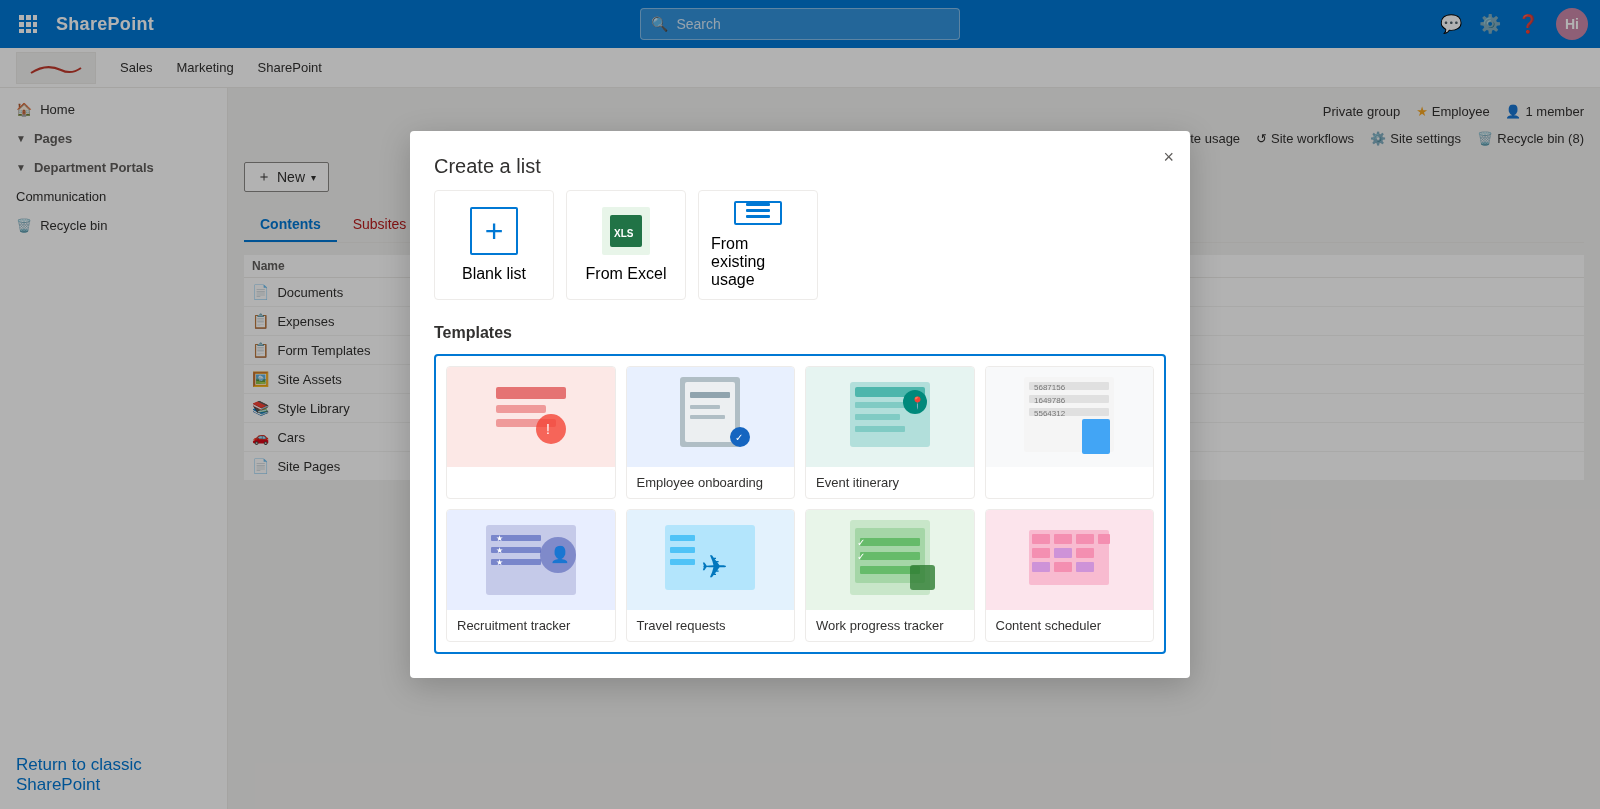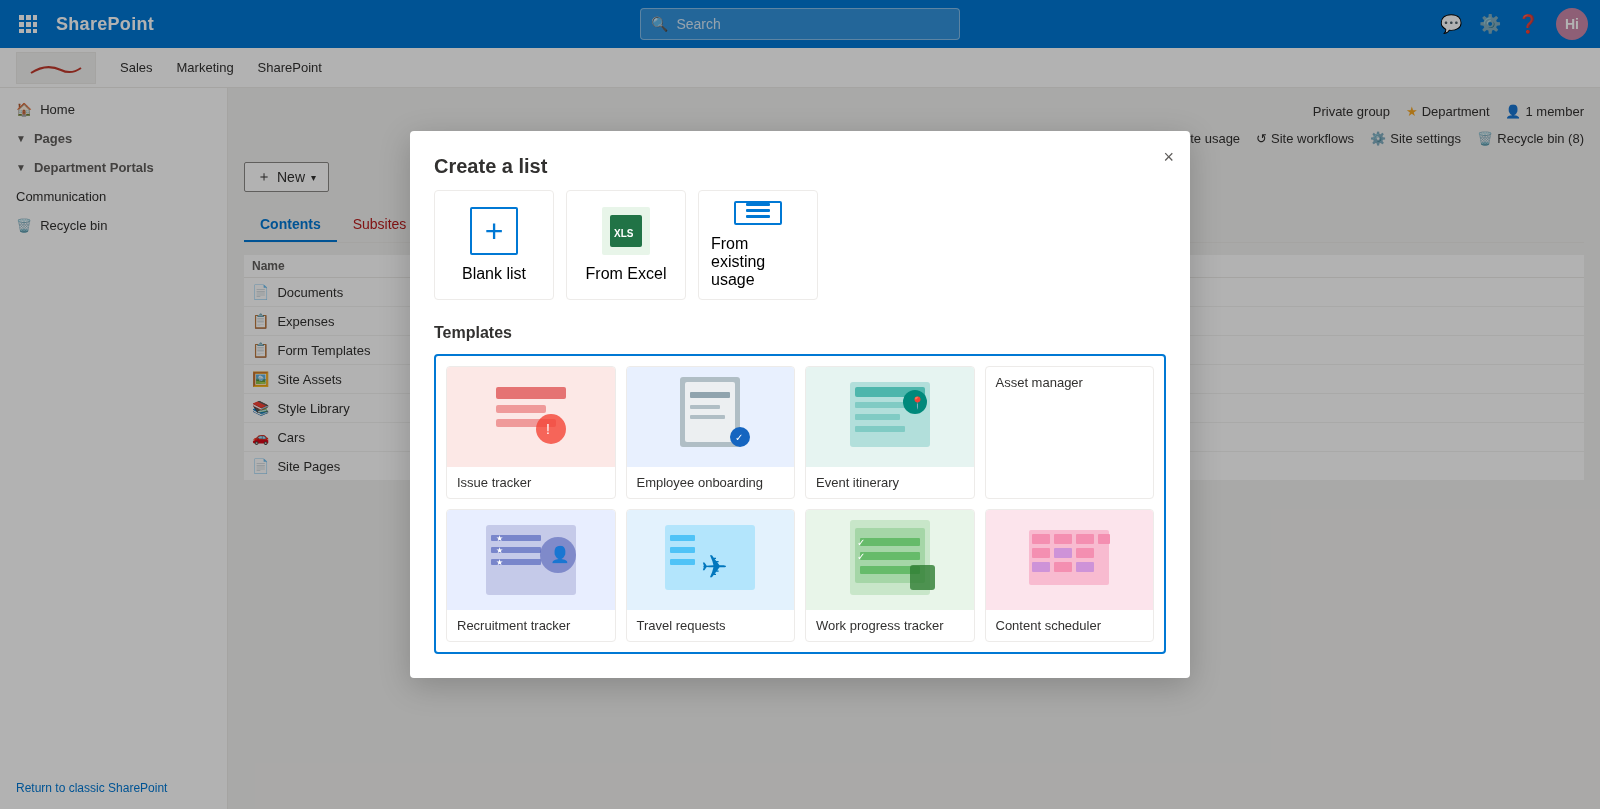--- a/index.html
+++ b/index.html
@@ -142,21 +142,21 @@
       background: white;
       border-radius: 4px;
       width: 780px;
       max-height: 560px;
       padding: 24px;
       position: relative;
       box-shadow: 0 8px 32px rgba(0,0,0,0.2);
       overflow-y: auto;
     }
     .modal-title {
-      font-size: 20px; font-weight: 700; color: #323130; margin-bottom: 12px;
+      font-size: 20px; font-weight: 400; color: #323130; margin-bottom: 12px;
     }
     .modal-close {
       position: absolute; top: 16px; right: 16px;
       background: none; border: none; font-size: 18px; cursor: pointer; color: #605e5c;
     }
 
     
     .create-options {
       display: flex; gap: 12px; margin-bottom: 24px;
     }
@@ -264,32 +264,32 @@
       <span>Department Portals</span>
     </div>
     <div class="sidebar-item" style="">
       <span>Communication</span>
     </div>
     <div class="sidebar-item">
       <span>🗑️</span>
       <span>Recycle bin</span>
     </div>
     <div style="flex:1;"></div>
-    <div class="sidebar-item link-blue" style="font-size:12px; margin-top:auto;">
+    <div class="sidebar-item link-blue" style="font-size:17px; margin-top:auto;">
       <span>Return to classic SharePoint</span>
     </div>
   </div>
 
   <div class="content-area">
 
     <div style="display:flex;justify-content:flex-end;align-items:center;gap:16px;margin-bottom:12px;font-size:13px;color:#323130;">
       <span>Private group</span>
       <span style="display:flex;align-items:center;gap:4px;cursor:pointer;">
         <span style="color:#f5a623;">★</span>
-        <span>Department</span>
+        <span>Employee</span>
       </span>
       <span>
         <span>👤</span>
         <span>1 member</span>
       </span>
     </div>
 
     <div style="display:flex;justify-content:flex-end;gap:16px;font-size:13px;margin-bottom:16px;">
       <span style="display:flex;align-items:center;gap:4px;cursor:pointer;color:#323130;">
         <span>📊</span>
@@ -399,21 +399,20 @@
         <div class="template-thumb thumb-issue">
           <svg width="110" height="100" viewBox="0 0 110 100">
             <rect x="10" y="10" width="90" height="80" rx="4" fill="#fce8e6"></rect>
             <rect x="20" y="20" width="70" height="12" rx="2" fill="#e57373"></rect>
             <rect x="20" y="38" width="50" height="8" rx="2" fill="#ef9a9a"></rect>
             <rect x="20" y="52" width="60" height="8" rx="2" fill="#ef9a9a"></rect>
             <circle cx="75" cy="62" r="15" fill="#f44336" opacity="0.8"></circle>
             <text x="70" y="67" font-size="14" fill="white">!</text>
           </svg>
         </div>
-        <div class="template-name">Issue tracker</div>
       </div>
 
       <div class="template-card">
         <div class="template-thumb thumb-employee">
           <svg width="110" height="100" viewBox="0 0 110 100">
             <rect x="25" y="10" width="60" height="70" rx="3" fill="#b0bec5"></rect>
             <rect x="30" y="15" width="50" height="60" rx="2" fill="#eceff1"></rect>
             <rect x="35" y="25" width="40" height="6" rx="1" fill="#90a4ae"></rect>
             <rect x="35" y="38" width="30" height="4" rx="1" fill="#b0bec5"></rect>
             <rect x="35" y="48" width="35" height="4" rx="1" fill="#b0bec5"></rect>
@@ -433,21 +432,32 @@
             <rect x="20" y="47" width="45" height="6" rx="1" fill="#80cbc4"></rect>
             <rect x="20" y="59" width="50" height="6" rx="1" fill="#80cbc4"></rect>
             <circle cx="80" cy="35" r="12" fill="#00897b"></circle>
             <text x="75" y="40" font-size="12" fill="white">📍</text>
           </svg>
         </div>
         <div class="template-name">Event itinerary</div>
       </div>
 
       <div class="template-card">
-        <div class="template-name">Asset manager</div>
+        <div class="template-thumb thumb-asset">
+          <svg width="110" height="100" viewBox="0 0 110 100">
+            <rect x="10" y="10" width="90" height="75" rx="3" fill="#f5f5f5"></rect>
+            <rect x="15" y="15" width="80" height="8" rx="1" fill="#e0e0e0"></rect>
+            <text x="20" y="23" font-size="8" fill="#757575">5687156</text>
+            <rect x="15" y="28" width="80" height="8" rx="1" fill="#e0e0e0"></rect>
+            <text x="20" y="36" font-size="8" fill="#757575">1649786</text>
+            <rect x="15" y="41" width="80" height="8" rx="1" fill="#e0e0e0"></rect>
+            <text x="20" y="49" font-size="8" fill="#757575">5564312</text>
+            <rect x="68" y="52" width="28" height="35" rx="2" fill="#42a5f5"></rect>
+          </svg>
+        </div>
       </div>
 
       <div class="template-card">
         <div class="template-thumb thumb-recruitment">
           <svg width="110" height="100" viewBox="0 0 110 100">
             <rect x="10" y="15" width="90" height="70" rx="3" fill="#c5cae9"></rect>
             <rect x="15" y="25" width="50" height="6" rx="1" fill="#7986cb"></rect>
             <rect x="15" y="37" width="50" height="6" rx="1" fill="#7986cb"></rect>
             <rect x="15" y="49" width="50" height="6" rx="1" fill="#7986cb"></rect>
             <text x="20" y="31" font-size="8" fill="white">★</text>

